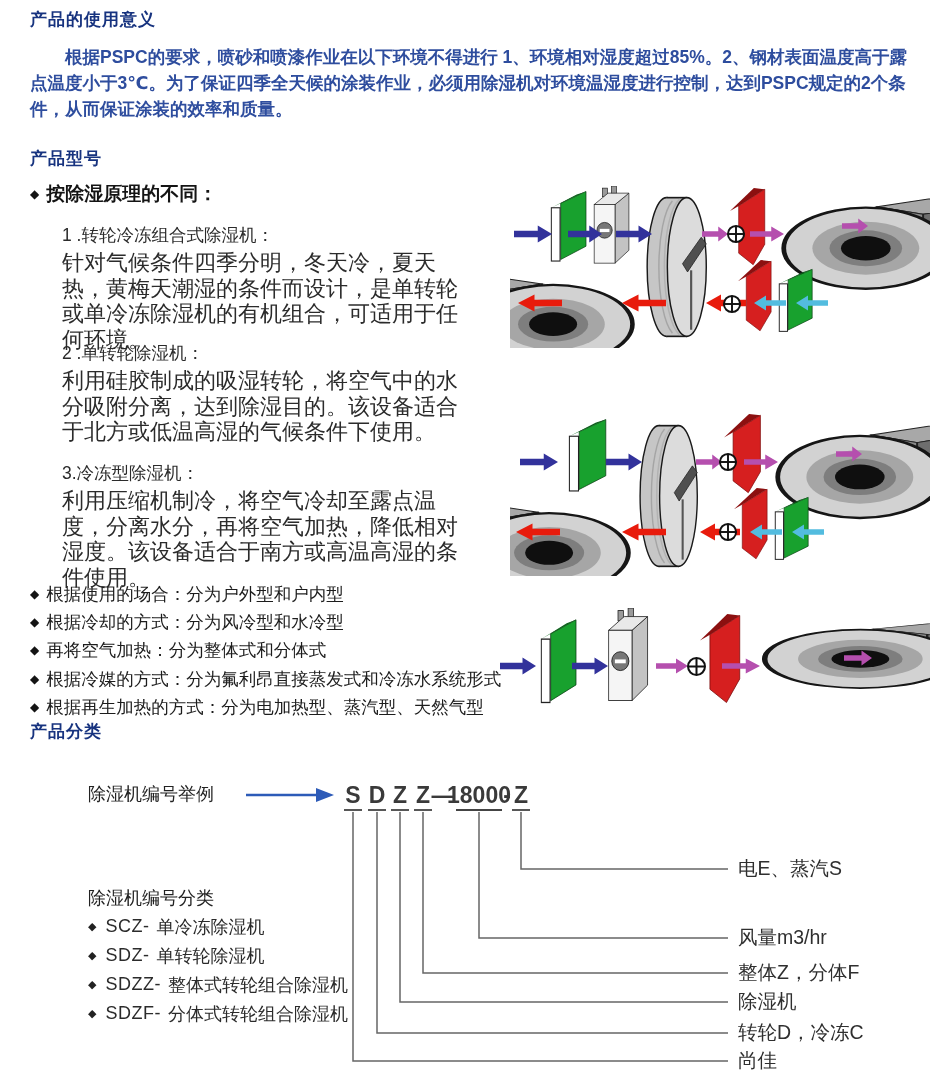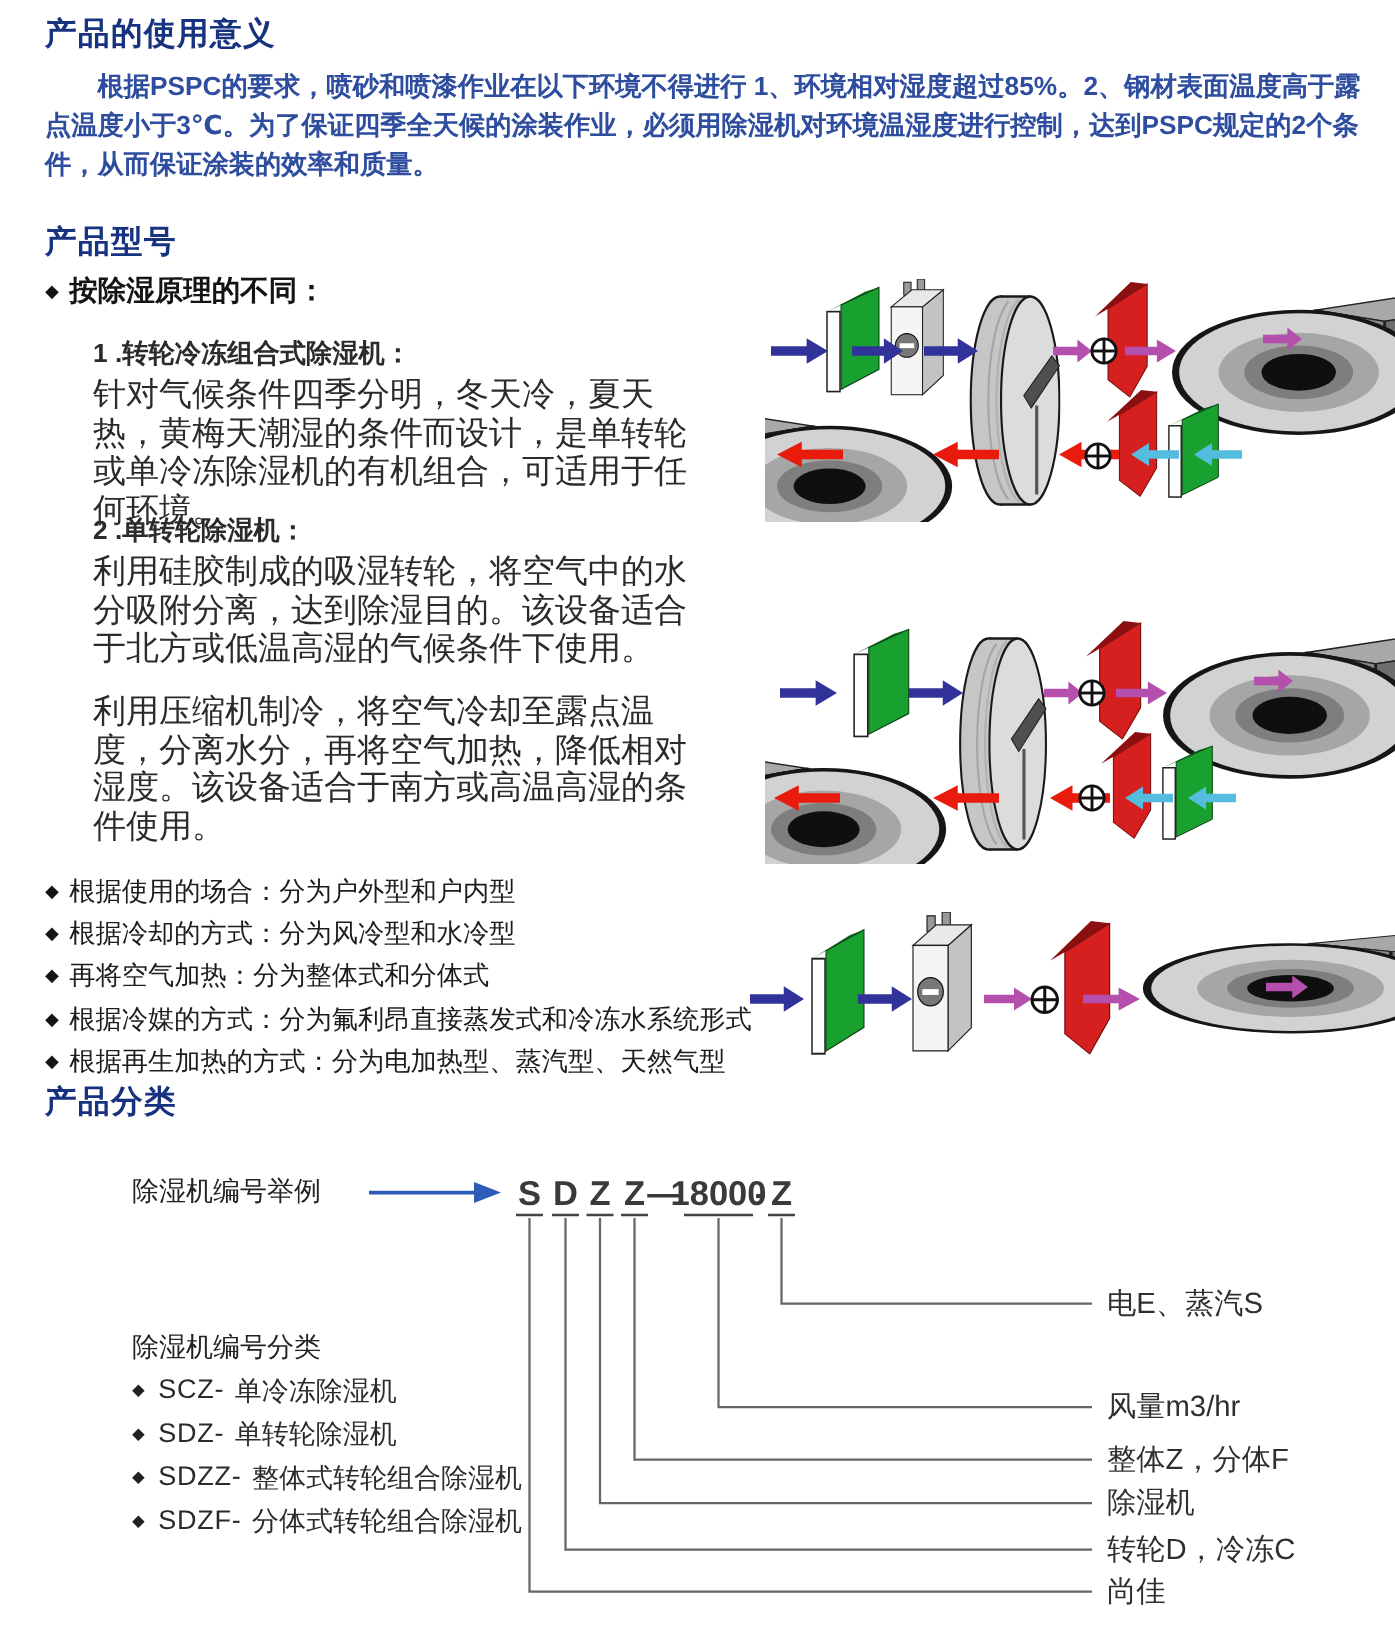--- a/index.html
+++ b/index.html
@@ -1,26 +1,26 @@
 <!DOCTYPE html>
 <html><head>
 <meta charset="utf-8">
 <style>
   html,body{margin:0;padding:0;background:#ffffff;}
   body{width:930px;height:1091px;position:relative;overflow:hidden;
        font-family:"Liberation Sans","DejaVu Sans",sans-serif;}
-  .h-title{position:absolute;left:30px;margin:0;font-size:21px;font-weight:bold;
+  .h-title{position:absolute;left:30px;margin:0;font-size:17px;font-weight:bold;
            color:#17337f;letter-spacing:1px;}
   .intro{position:absolute;left:30px;top:44px;width:882px;margin:0;
          font-size:17.5px;line-height:26px;color:#2e4d9e;text-indent:2em;font-weight:bold;}
   .subhead{position:absolute;left:30px;top:181px;font-size:19px;font-weight:bold;
            color:#141414;display:flex;align-items:center;}
   .dia{font-size:12px;margin-right:7px;color:#141414;position:relative;top:0px;}
   .type{position:absolute;left:62px;width:396px;color:#2b2b2b;}
-  .type-title{font-weight:bold;font-size:17.5px;margin:0 0 3px 0;}
+  .type-title{font-weight:normal;font-size:17.5px;margin:0 0 3px 0;}
   .type-desc{font-size:22px;line-height:25.5px;margin:0;}
   .criteria{position:absolute;left:30px;top:580px;}
   .crit{height:28.2px;display:flex;align-items:center;font-size:17.5px;color:#1c1c1c;}
   .crit-label{font-weight:normal;}
   .example-label,.legend-title{position:absolute;font-size:18px;font-weight:normal;color:#222;}
   .legend{position:absolute;left:88px;top:912px;}
   .lg-item{height:29px;display:flex;align-items:center;font-size:18px;color:#2b2b2b;}
   .lg-dia{font-size:11px;margin-right:9px;color:#222;}
   .lg-code{letter-spacing:0.5px;margin-right:7px;}
   svg.diag,svg.modelcode{position:absolute;}
@@ -104,20 +104,21 @@
 
 <div class="type" style="top:223px">
   <p class="type-title">1 .转轮冷冻组合式除湿机：</p>
   <p class="type-desc">针对气候条件四季分明，冬天冷，夏天热，黄梅天潮湿的条件而设计，是单转轮或单冷冻除湿机的有机组合，可适用于任何环境。</p>
 </div>
 <div class="type" style="top:341px">
   <p class="type-title">2 .单转轮除湿机：</p>
   <p class="type-desc">利用硅胶制成的吸湿转轮，将空气中的水分吸附分离，达到除湿目的。该设备适合于北方或低温高湿的气候条件下使用。</p>
 </div>
 <div class="type" style="top:461px">
+  <p class="type-title">3.冷冻型除湿机：</p>
   <p class="type-desc">利用压缩机制冷，将空气冷却至露点温度，分离水分，再将空气加热，降低相对湿度。该设备适合于南方或高温高湿的条件使用。</p>
 </div>
 
 <div class="criteria">
   <div class="crit">
     <span class="dia">◆</span>
     <span class="crit-label">根据使用的场合：</span>
     <span class="crit-value">分为户外型和户内型</span>
   </div>
   <div class="crit">

